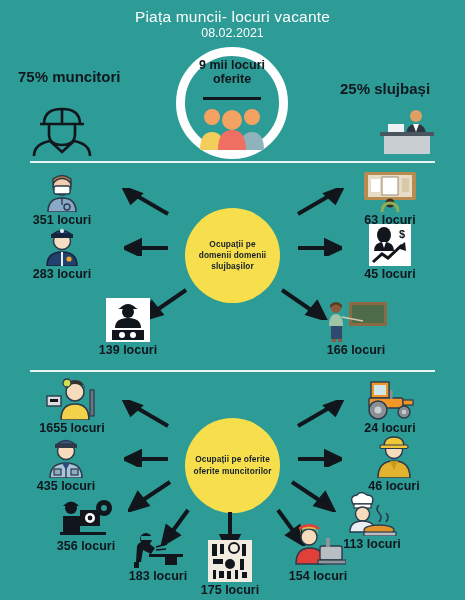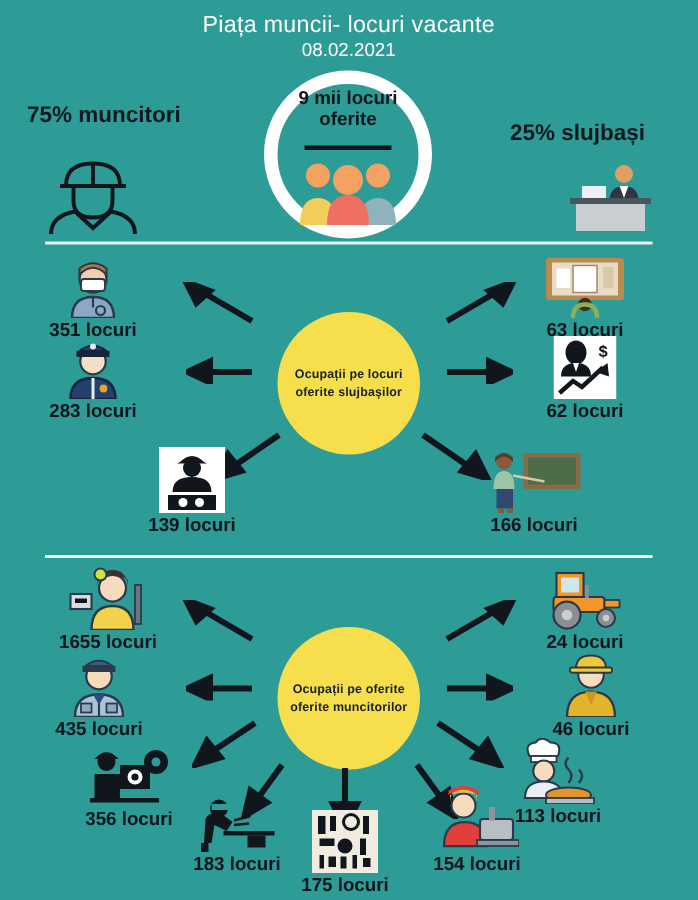--- a/index.html
+++ b/index.html
@@ -117,21 +117,21 @@
     <path d="M41 20 L44 28 L47 20 Z" fill="#ffffff"></path>
     <rect x="8" y="28" width="54" height="4" fill="#4a5560"></rect>
     <rect x="12" y="32" width="46" height="18" fill="#c9ced3"></rect>
     <rect x="16" y="20" width="16" height="8" fill="#eef1f3"></rect>
   </svg>
 
   <div class="divider divider-1"></div>
   <div class="divider divider-2"></div>
 
   <div class="hub hub-1">
-    <div class="hub-label">Ocupații pe locuri oferite slujbașilor</div>
+    <div class="hub-label">Ocupații pe domenii domenii slujbașilor</div>
   </div>
 
   <svg class="arrow" style="left:122px;top:188px;width:48px;height:30px" viewBox="0 0 48 30">
     <g stroke="#10161c" stroke-width="4" fill="#10161c">
       <line x1="46" y1="26" x2="10" y2="5"></line>
         <polygon points="2,0 18,6 9,14"></polygon>
     </g>
   </svg>
   <svg class="arrow" style="left:124px;top:236px;width:46px;height:20px" viewBox="0 0 46 20">
     <g stroke="#10161c" stroke-width="4" fill="#10161c">
@@ -228,21 +228,21 @@
       <svg width="42" height="42" viewBox="0 0 42 42">
         <rect x="0" y="0" width="42" height="42" fill="#ffffff"></rect>
         <ellipse cx="15" cy="11" rx="7" ry="8" fill="#10161c"></ellipse>
         <path d="M5 27 Q5 18 15 18 Q25 18 25 27 Z" fill="#10161c"></path>
         <path d="M13 18 L15 24 L17 18 Z" fill="#ffffff"></path>
         <text x="30" y="14" font-size="11" font-weight="bold" fill="#10161c" font-family="'Liberation Sans',sans-serif">$</text>
         <polyline points="4,38 13,30 19,34 33,21" fill="none" stroke="#10161c" stroke-width="3"></polyline>
         <polygon points="36,18 37,27 28,24" fill="#10161c"></polygon>
       </svg>
     </div>
-    <div class="cap">62 locuri</div>
+    <div class="cap">45 locuri</div>
   </div>
 
   <div class="item" style="left:296px;top:300px;width:120px">
     <div class="icon-wrap" style="height:42px">
       <svg width="66" height="42" viewBox="0 0 66 42">
         <rect x="26" y="2" width="38" height="24" rx="1" fill="#8a6a42"></rect>
         <rect x="29" y="5" width="32" height="18" fill="#4e6b4a"></rect>
         <circle cx="13" cy="8" r="5" fill="#8a5a3a"></circle>
         <path d="M7 8 Q13 1 19 8 L19 5 Q13 -1 7 5 Z" fill="#5c3a22"></path>
         <path d="M6 26 Q6 14 13 14 Q20 14 20 26 Z" fill="#9ec4a8"></path>

